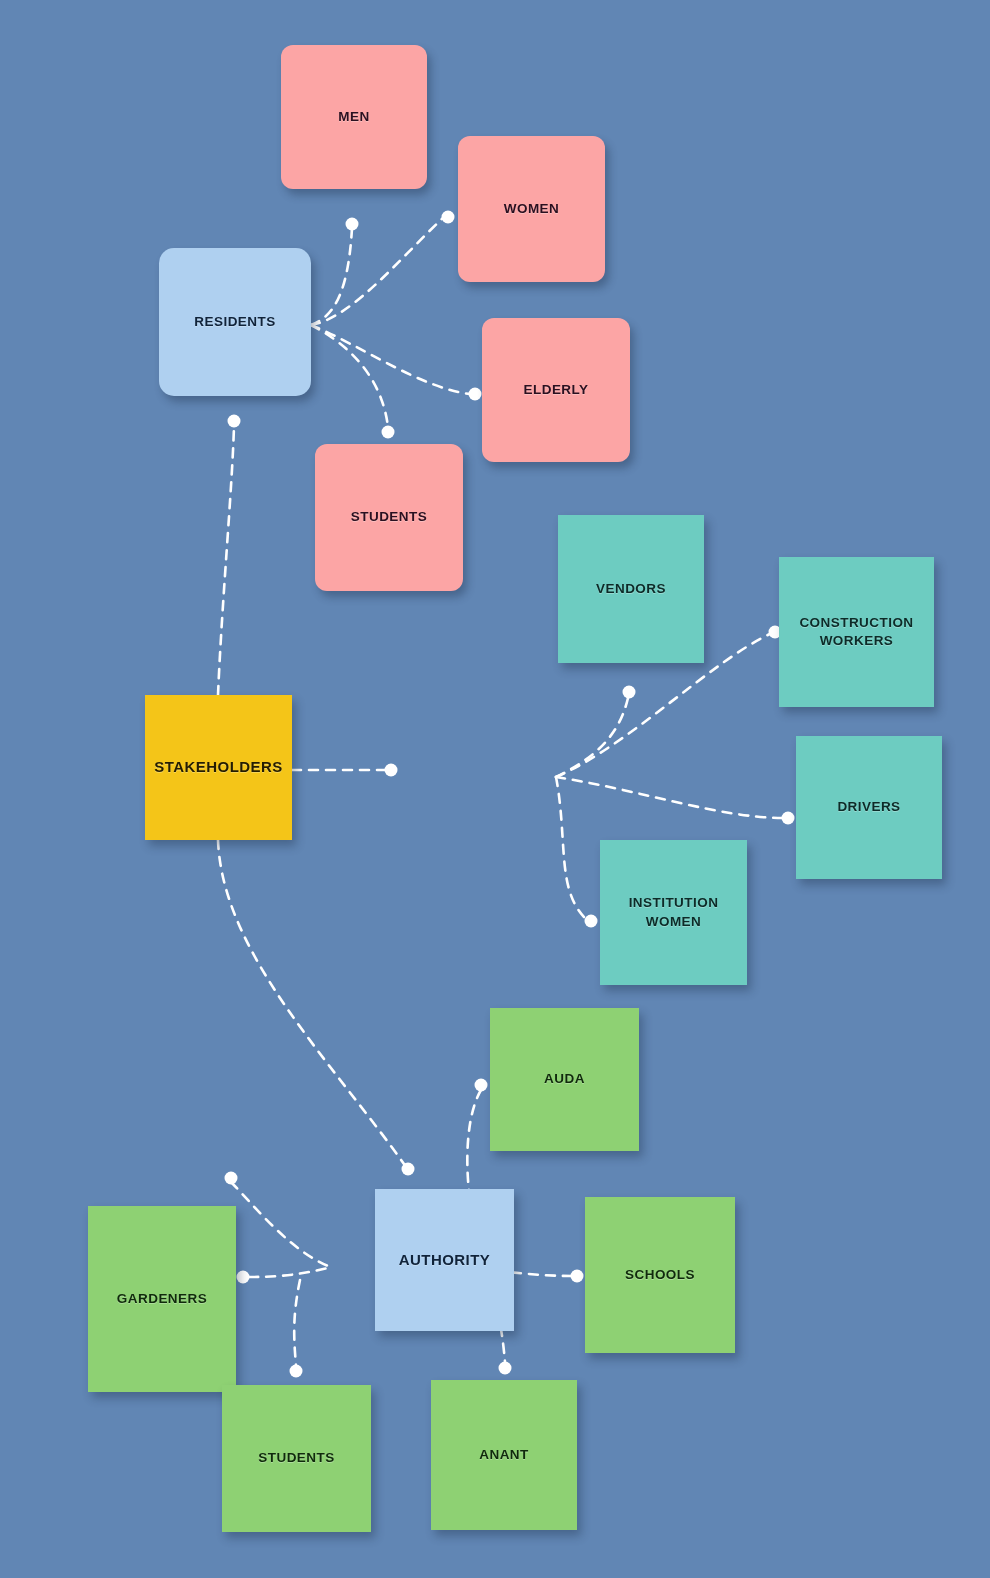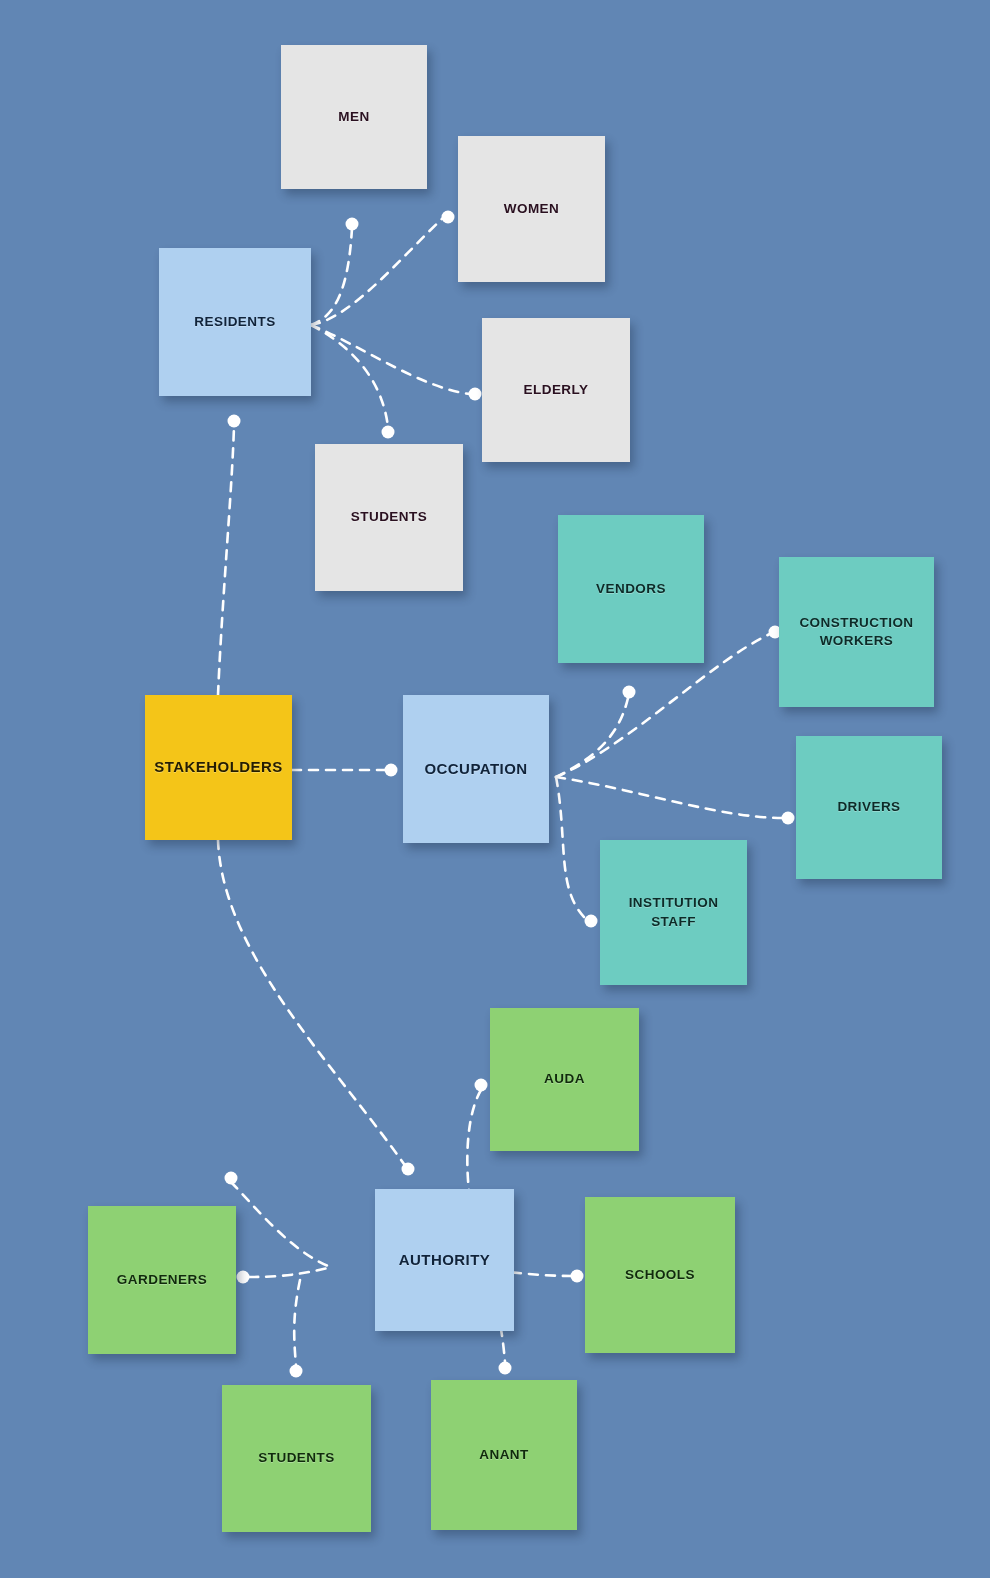--- a/index.html
+++ b/index.html
@@ -37,21 +37,21 @@
     box-shadow: 4px 6px 9px rgba(20, 35, 60, 0.33);
   }
   .note .note-label {
     font-weight: bold;
     font-size: 13.5px;
     letter-spacing: 0.45px;
     line-height: 1.35;
     color: #10233a;
     text-shadow: 0 1px 0 rgba(255,255,255,0.28);
   }
-  .note.pink  { background: #e5e5e5; }
+  .note.pink  { background: #fca5a5; border-radius: 12px; }
   .note.pink .note-label { color: #2a1020; }
   .note.teal  { background: #6dccc1; }
   .note.teal .note-label { color: #0d2b28; }
   .note.green { background: #8ed173; }
   .note.green .note-label { color: #102a0c; }
   .note.blue  { background: #afd0f0; }
   .note.blue .note-label { color: #10233a; }
   .note.yellow { background: #f4c518; }
   .note.yellow .note-label { color: #241d02; }
   .note.hub .note-label { font-size: 15px; }
@@ -105,51 +105,48 @@
       <circle class="edge-dot" cx="296" cy="1371" r="6.5"></circle>
       <path class="edge-path" d="M 486,1278 C 500,1310 503,1340 505,1362"></path>
       <circle class="edge-dot" cx="505" cy="1368" r="6.5"></circle>
     </svg>
 <div class="note pink" style="left: 281px; top: 45px; width: 146px; height: 144px;">
       <span class="note-label">MEN</span>
     </div>
     <div class="note pink" style="left: 458px; top: 136px; width: 147px; height: 146px;">
       <span class="note-label">WOMEN</span>
     </div>
-    <div class="note blue" style="left: 159px; top: 248px; width: 152px; height: 148px;">
+    <div class="note blue" style="left: 159px; top: 248px; width: 152px; height: 148px; border-radius: 15px;">
       <span class="note-label">RESIDENTS</span>
     </div>
     <div class="note pink" style="left: 482px; top: 318px; width: 148px; height: 144px;">
       <span class="note-label">ELDERLY</span>
     </div>
     <div class="note pink" style="left: 315px; top: 444px; width: 148px; height: 147px;">
       <span class="note-label">STUDENTS</span>
     </div>
     <div class="note teal" style="left: 558px; top: 515px; width: 146px; height: 148px; padding-left: 8px;">
       <span class="note-label">VENDORS</span>
     </div>
     <div class="note teal" style="left: 779px; top: 557px; width: 155px; height: 150px;">
       <span class="note-label">CONSTRUCTION WORKERS</span>
     </div>
     <div class="note yellow hub" style="left: 145px; top: 695px; width: 147px; height: 145px;">
       <span class="note-label">STAKEHOLDERS</span>
     </div>
-    <div class="note blue hub" style="left: 403px; top: 695px; width: 146px; height: 148px;">
-      <span class="note-label">OCCUPATION</span>
-    </div>
     <div class="note teal" style="left: 796px; top: 736px; width: 146px; height: 143px;">
       <span class="note-label">DRIVERS</span>
     </div>
     <div class="note teal" style="left: 600px; top: 840px; width: 147px; height: 145px;">
-      <span class="note-label">INSTITUTION STAFF</span>
+      <span class="note-label">INSTITUTION WOMEN</span>
     </div>
     <div class="note green" style="left: 490px; top: 1008px; width: 149px; height: 143px;">
       <span class="note-label">AUDA</span>
     </div>
-    <div class="note green" style="left: 88px; top: 1206px; width: 148px; height: 148px;">
+    <div class="note green" style="left: 88px; top: 1206px; width: 148px; height: 186px;">
       <span class="note-label">GARDENERS</span>
     </div>
     <div class="note blue hub" style="left: 335px; top: 1189px; width: 139px; height: 142px; margin-left: 40px;">
       <span class="note-label">AUTHORITY</span>
     </div>
     <div class="note green" style="left: 585px; top: 1197px; width: 150px; height: 156px;">
       <span class="note-label">SCHOOLS</span>
     </div>
     <div class="note green" style="left: 222px; top: 1385px; width: 149px; height: 147px;">
       <span class="note-label">STUDENTS</span>

